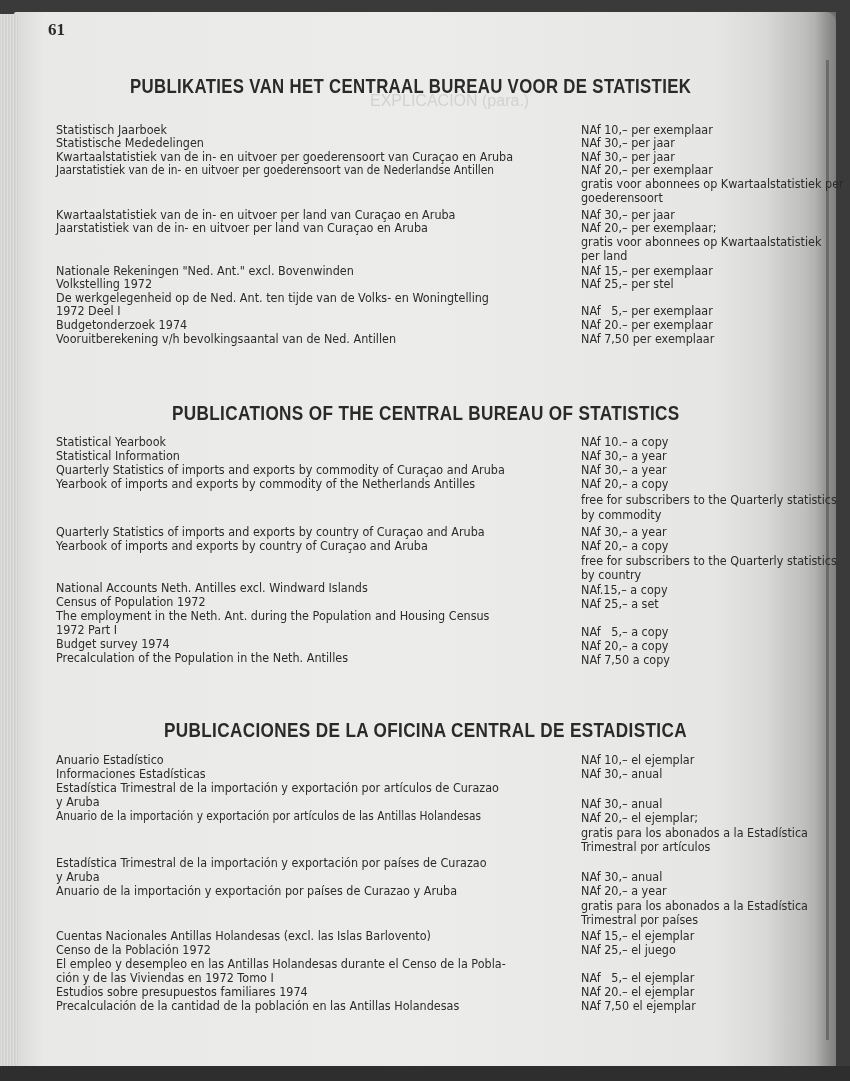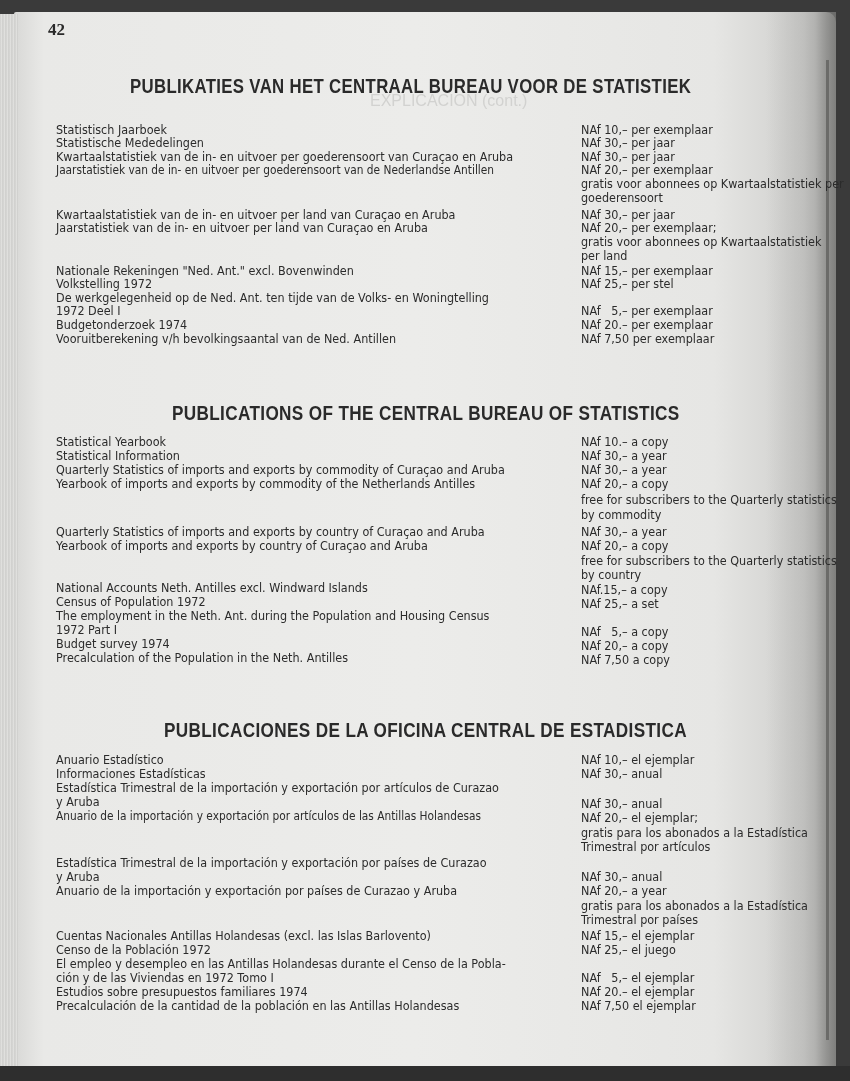--- a/index.html
+++ b/index.html
@@ -49,28 +49,28 @@
       position:absolute; left:826px; top:60px; width:3px; height:980px; background:#6b6b69;
     }
     .bottom-dark {
       position:absolute; left:0; top:1066px; width:850px; height:15px; background:#2e2e2e;
     }
   </style>
 </head>
 <body>
 
 <div class="page">
-  <div class="ghost" style="left:356px; top:80px; font-size:16px;">EXPLICACION (cont.)</div>
+  <div class="ghost" style="left:356px; top:80px; font-size:16px;">EXPLICACION (para.)</div>
   <div class="fade"></div>
 </div>
 <div class="page-edges"></div>
 <div class="spine-line"></div>
 <div class="bottom-dark"></div>
 
-<div class="page-number">42</div>
+<div class="page-number">61</div>
 
 <div class="section-title" style="left:130px; top:75px; transform:scaleX(0.86);">PUBLIKATIES VAN HET CENTRAAL BUREAU VOOR DE STATISTIEK</div>
 
 <div class="row" style="top:124px;">Statistisch Jaarboek</div>
 <div class="row" style="top:137px;">Statistische Mededelingen</div>
 <div class="row" style="top:151px;">Kwartaalstatistiek van de in- en uitvoer per goederensoort van Curaçao en Aruba</div>
 <div class="row" style="top:164px; transform:scaleX(0.87);">Jaarstatistiek van de in- en uitvoer per goederensoort van de Nederlandse Antillen</div>
 <div class="row" style="top:209px;">Kwartaalstatistiek van de in- en uitvoer per land van Curaçao en Aruba</div>
 <div class="row" style="top:222px;">Jaarstatistiek van de in- en uitvoer per land van Curaçao en Aruba</div>
 <div class="row" style="top:265px;">Nationale Rekeningen "Ned. Ant." excl. Bovenwinden</div>

